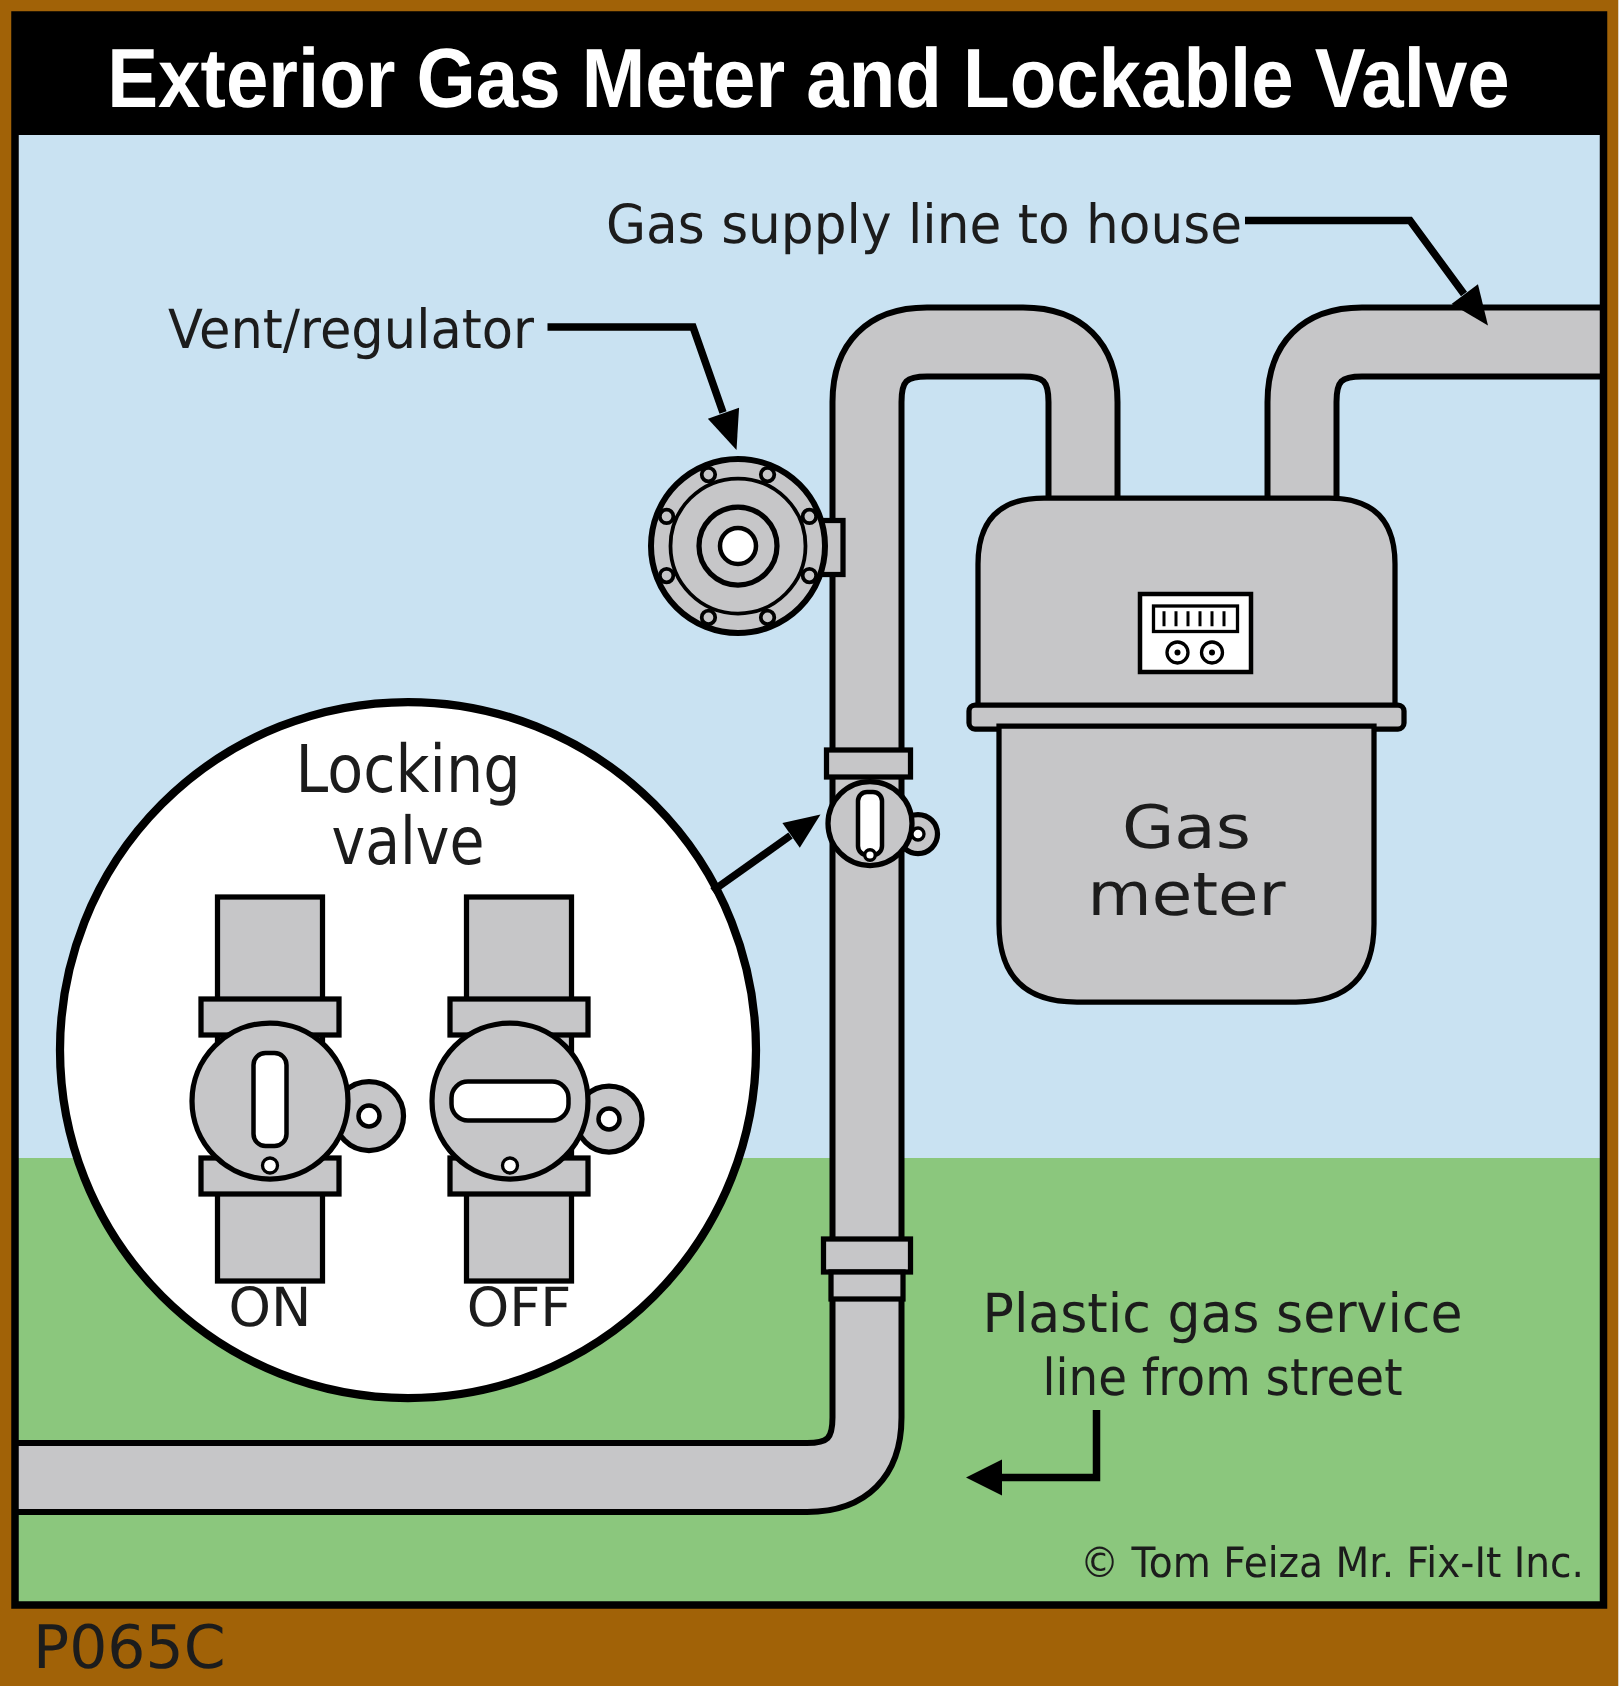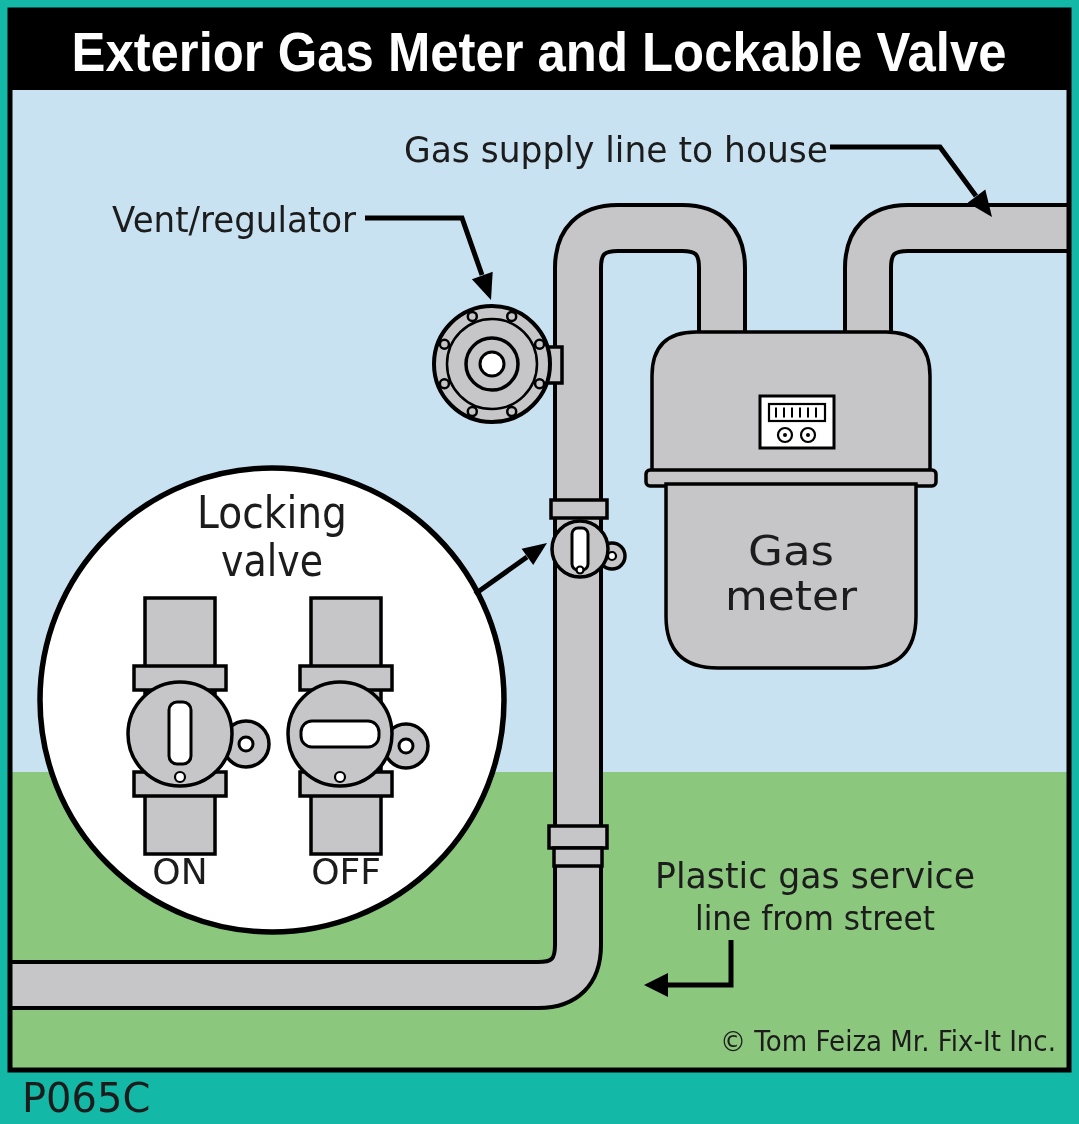--- a/index.html
+++ b/index.html
@@ -1,16 +1,16 @@
 <!DOCTYPE html>
 <html style="--sky: #c9e2f2; --ground: #8bc77d; --pipe: #c6c6c8; --outline: #000000; --title_bg: #000000; --title_text: #ffffff; --label_text: #1c1c1c; --inset_bg: #ffffff;"><head>
 <meta charset="utf-8">
 <style>
   html,body { margin:0; padding:0; background:#ffffff; }
-  .stage { position:relative; width:1079px; height:1124px; background:#14b8a6; }
+  .stage { position:relative; width:1079px; height:1124px; background:#a16207; }
   svg { display:block; }
 
   .part       { fill:var(--pipe); stroke:var(--outline); stroke-width:3.5; }
   .thin-part  { fill:var(--pipe); stroke:var(--outline); stroke-width:2.5; }
   .white-part { fill:#ffffff; stroke:var(--outline); stroke-width:3; }
   .white-thin { fill:#ffffff; stroke:var(--outline); stroke-width:2.2; }
   .ring       { fill:none; stroke:var(--outline); stroke-width:2.5; }
 
   .pipe-outer { fill:none; stroke:var(--outline); stroke-width:50; }
   .pipe-inner { fill:none; stroke:var(--pipe);    stroke-width:42; }

